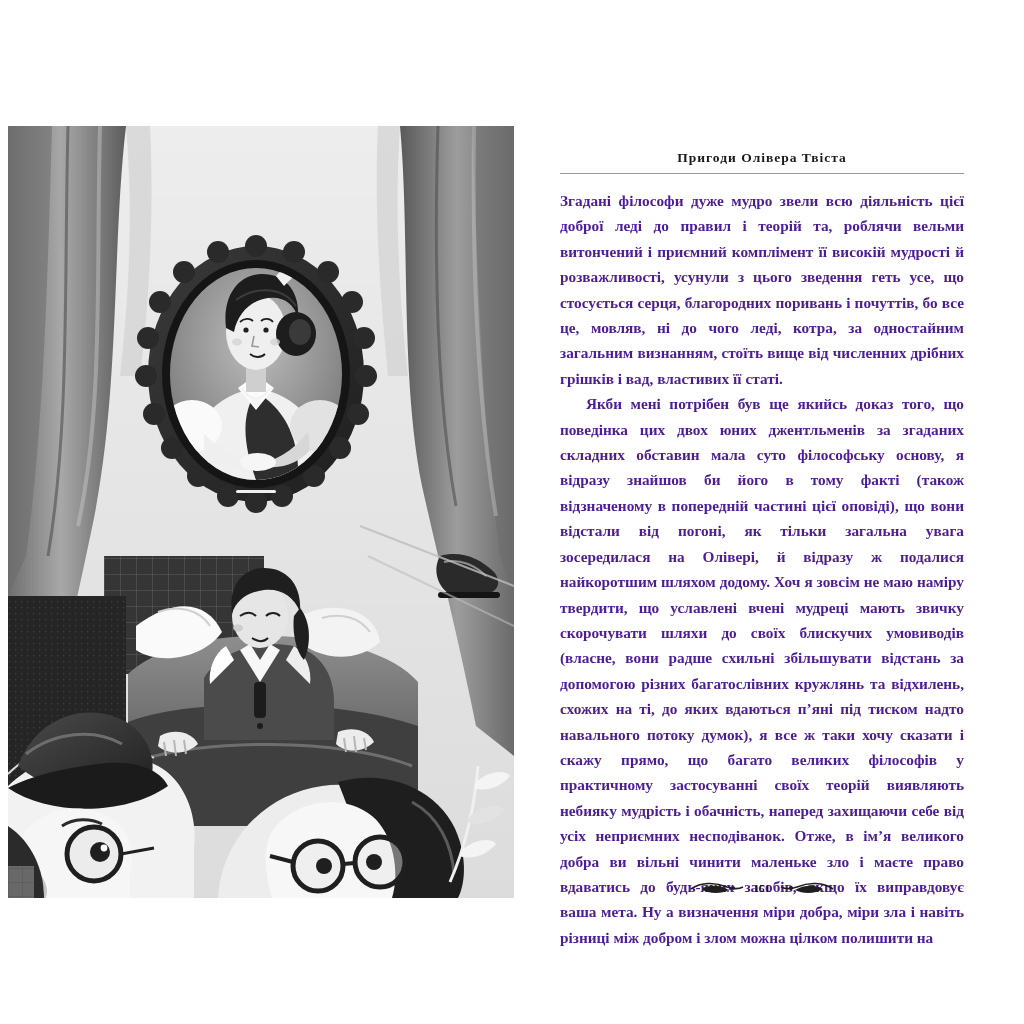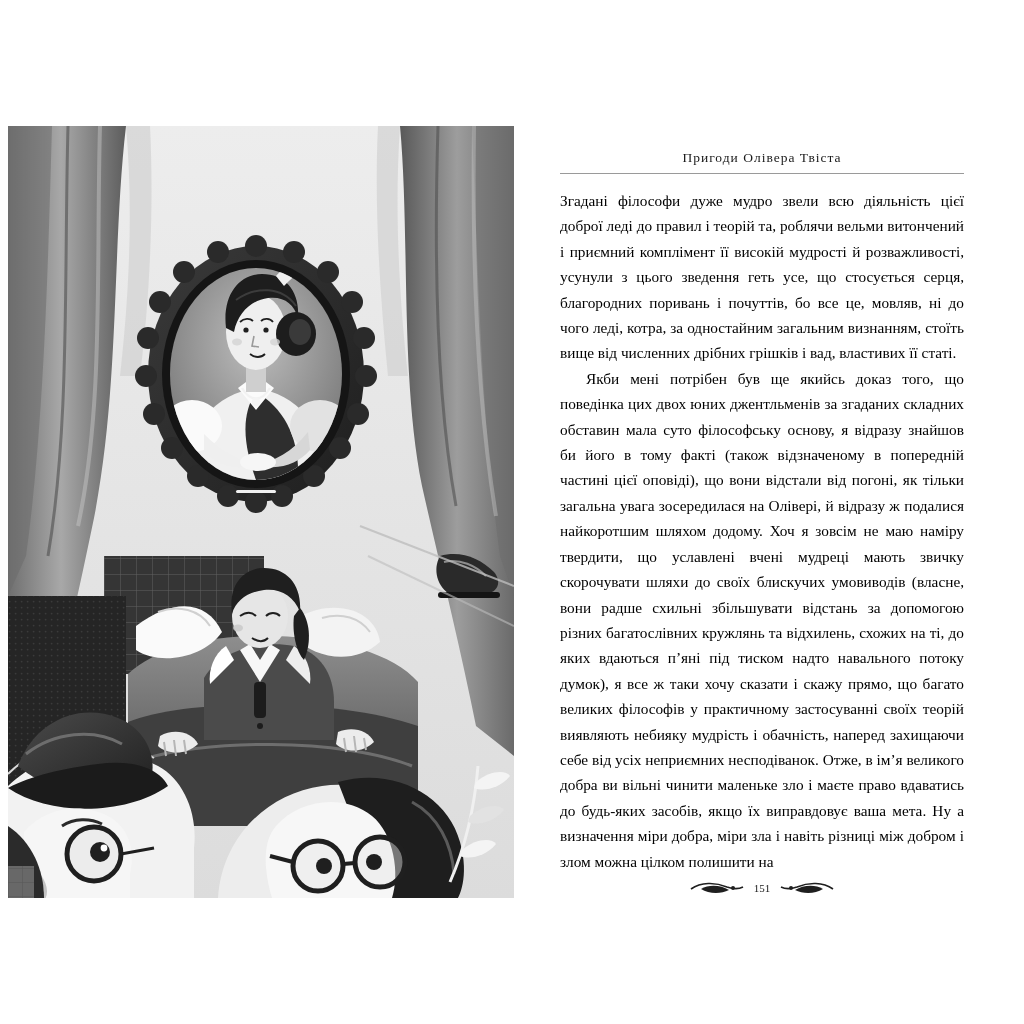--- a/index.html
+++ b/index.html
@@ -11,20 +11,21 @@
     width: 1024px;
     height: 1024px;
     font-family: "Liberation Serif", serif;
     overflow: hidden;
   }
   .spread {
     position: relative;
     width: 1024px;
     height: 1024px;
     background: #ffffff;
+    font-weight: bold;
   }
 
   
   .illus-page {
     position: absolute;
     left: 8px;
     top: 126px;
     width: 506px;
     height: 772px;
     overflow: hidden;
@@ -53,21 +54,21 @@
     background: #9a9a9a;
     margin-bottom: 14px;
   }
   .body-text p {
     margin: 0;
     text-align: justify;
     text-justify: inter-word;
     font-family: "Liberation Serif", serif;
     font-size: 15.3px;
     line-height: 25.4px;
-    color: #000000;
+    color: #4c1d95;
     hyphens: manual;
   }
   .body-text p + p { text-indent: 26px; }
 
   .folio {
     position: absolute;
     left: 0;
     right: 0;
     bottom: -6px;
     display: flex;

